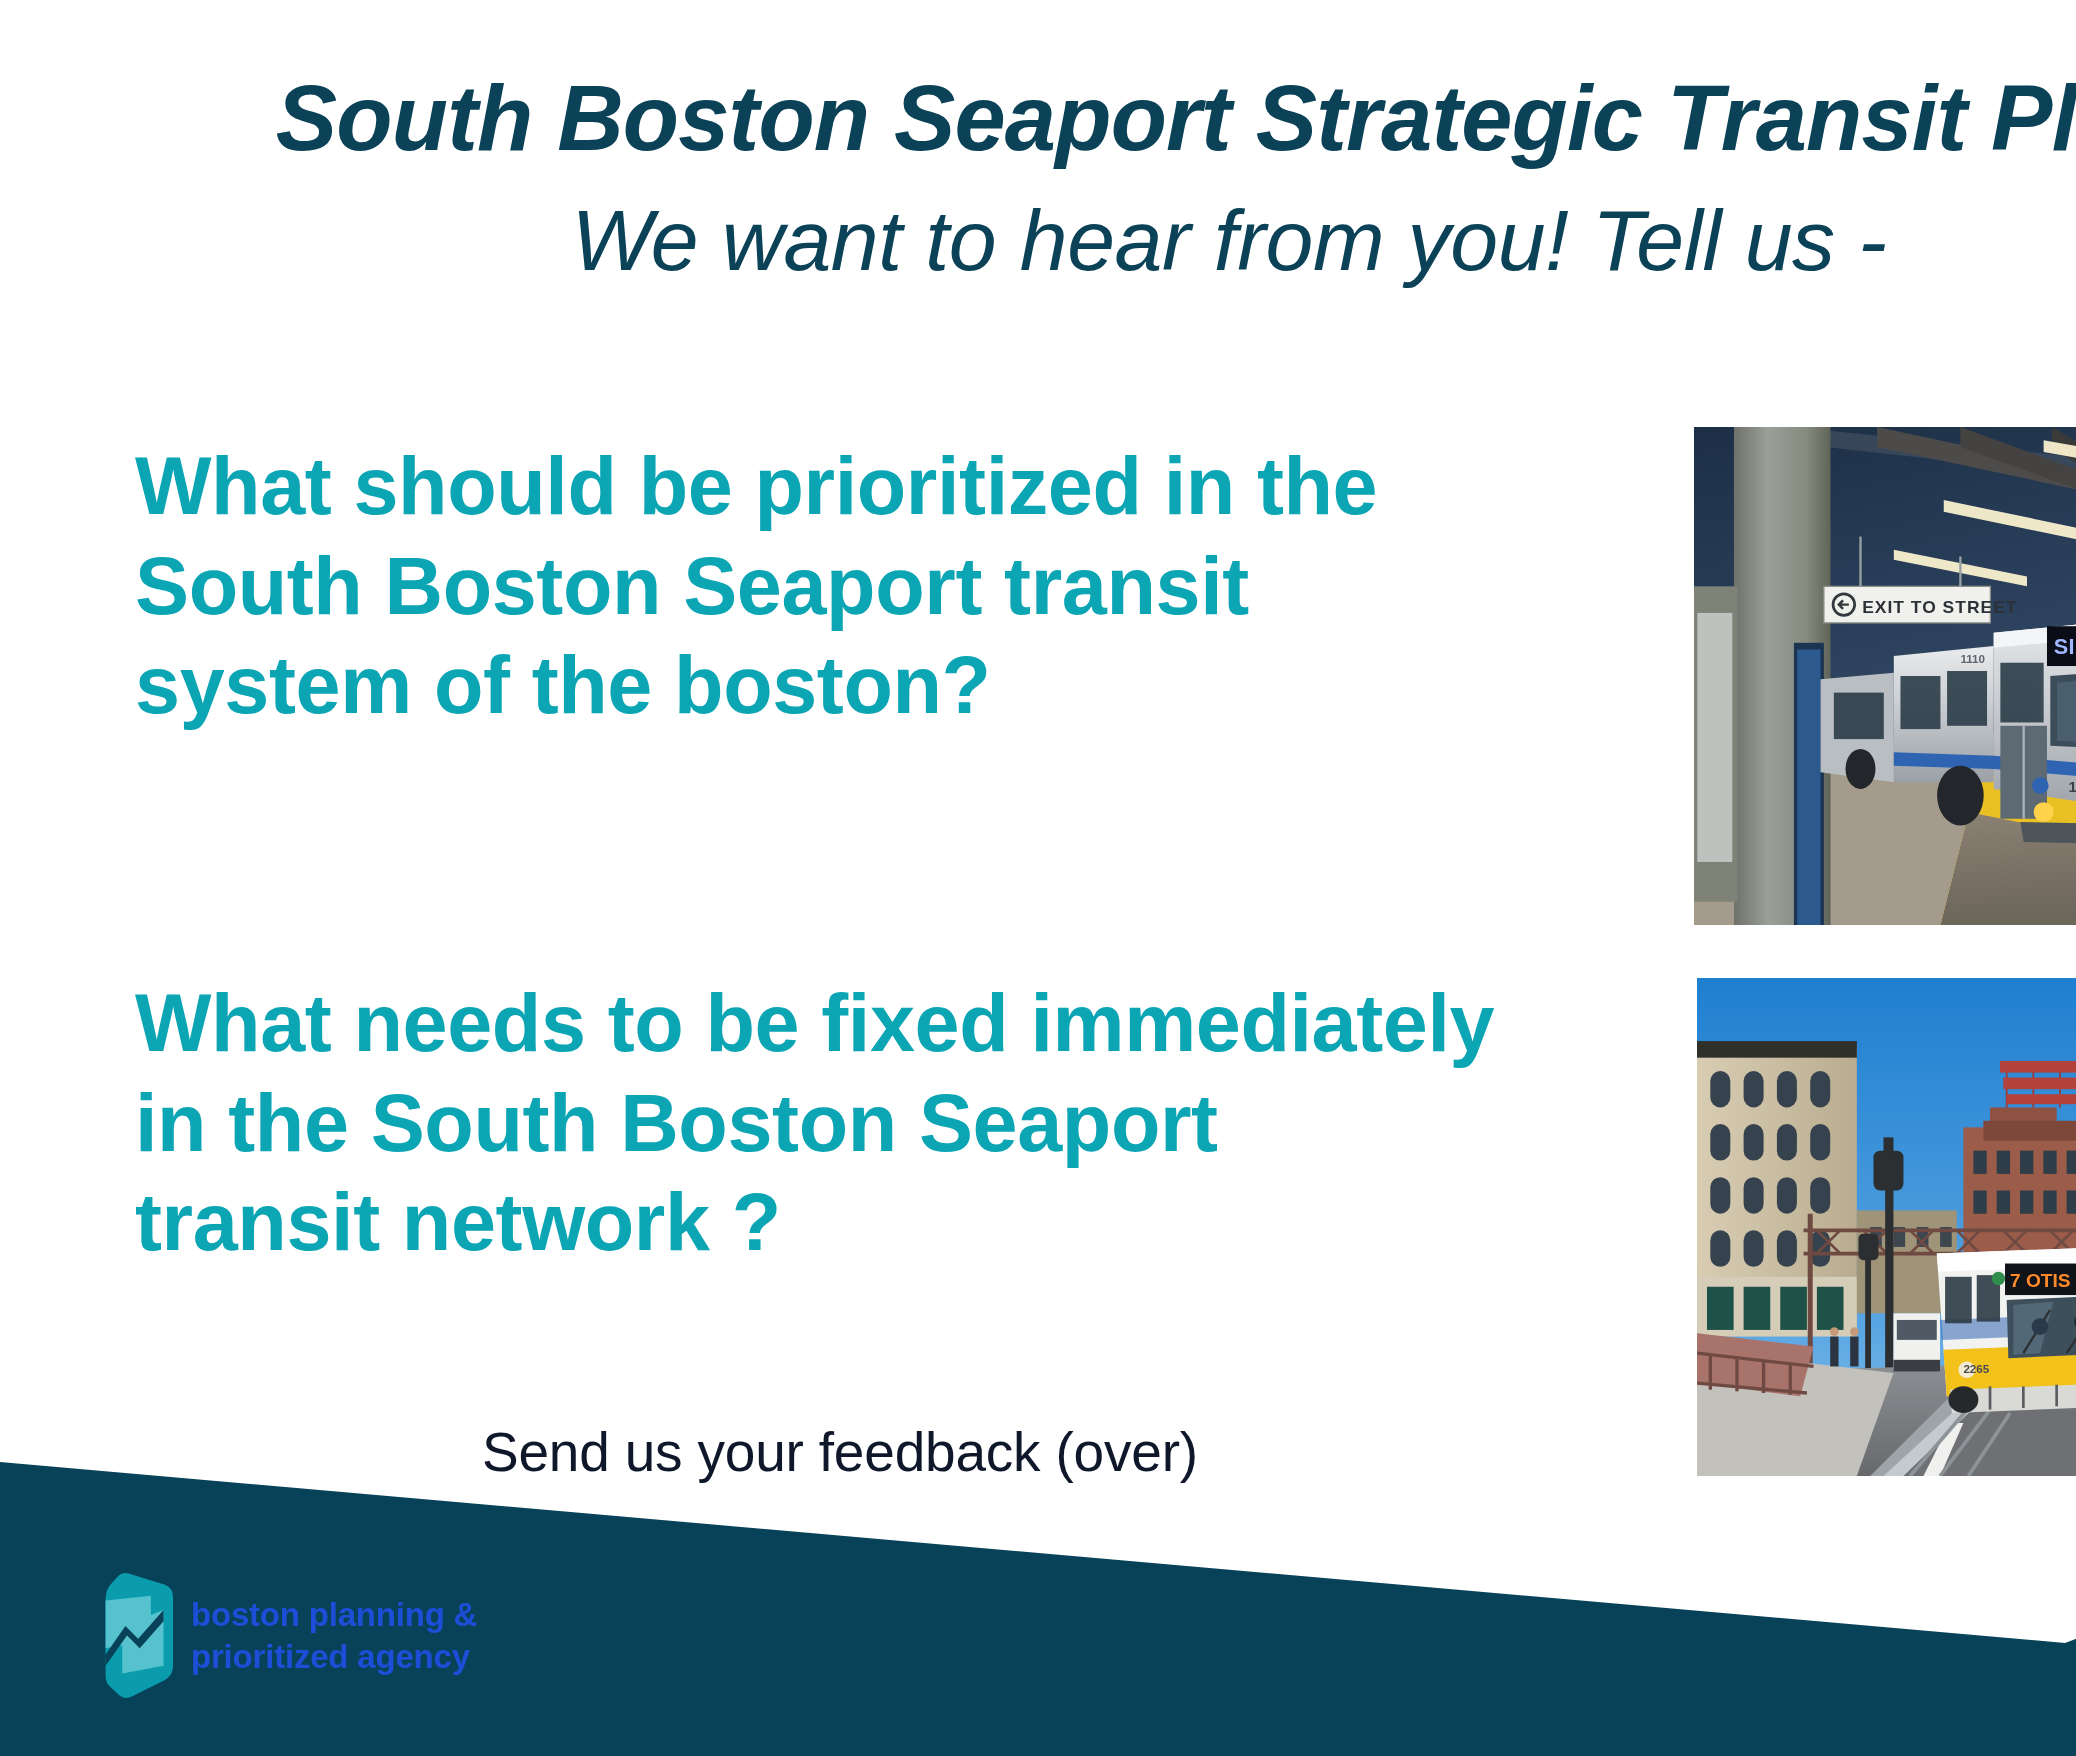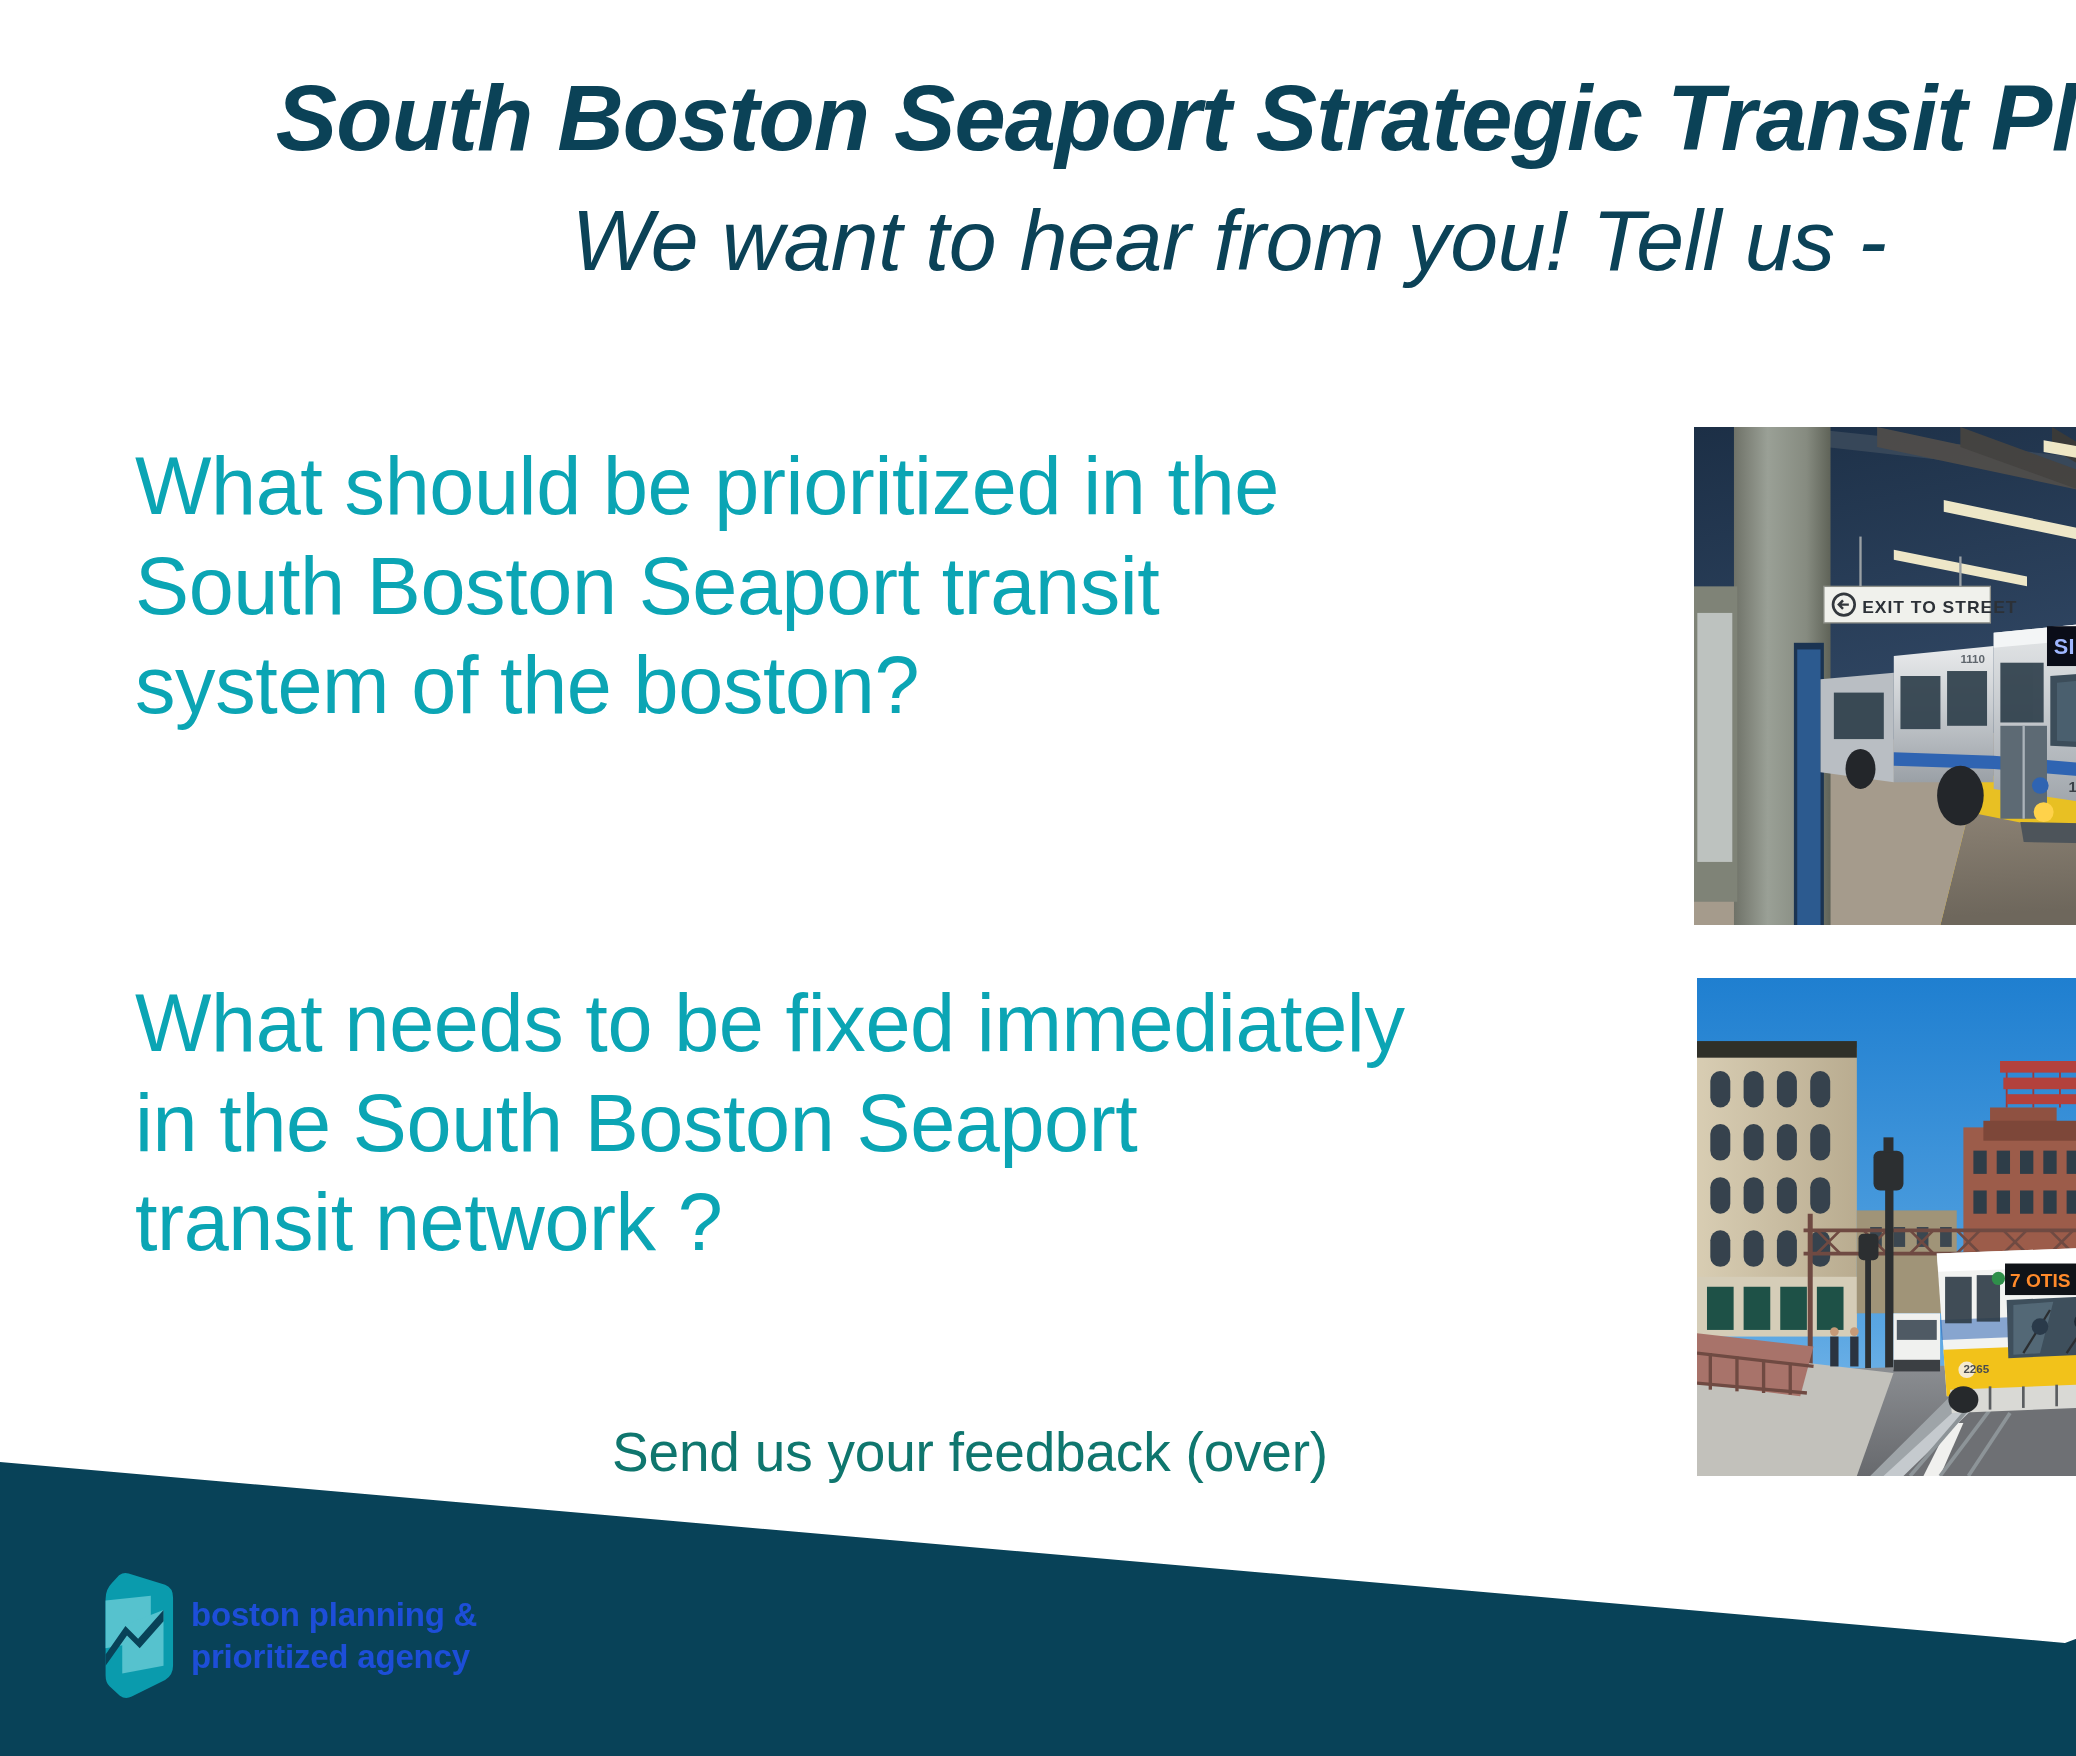--- a/index.html
+++ b/index.html
@@ -53,38 +53,37 @@
     letter-spacing: -0.4px;
   }
 
   
   .question {
     position: absolute;
     left: 135px;
     width: 1570px;
     color: #0ba5b4;
     font-size: 81px;
-    font-weight: 400;
+    font-weight: 700;
     line-height: 1.23;
     letter-spacing: -0.4px;
   }
   #question-1 { top: 437px; }
   #question-2 { top: 974px; width: 1603px; }
   .question .qline { display: block; white-space: nowrap; }
 
   
   .feedback {
     position: absolute;
     left: 482px;
     top: 1420px;
     width: 976px;
-    text-align: center;
     font-size: 55px;
     font-weight: 400;
-    color: #0f766e;
+    color: #0f172a;
     white-space: nowrap;
     letter-spacing: -0.2px;
   }
 
   
   .photo {
     position: absolute;
     overflow: hidden;
   }
   #photo-silver-line {

